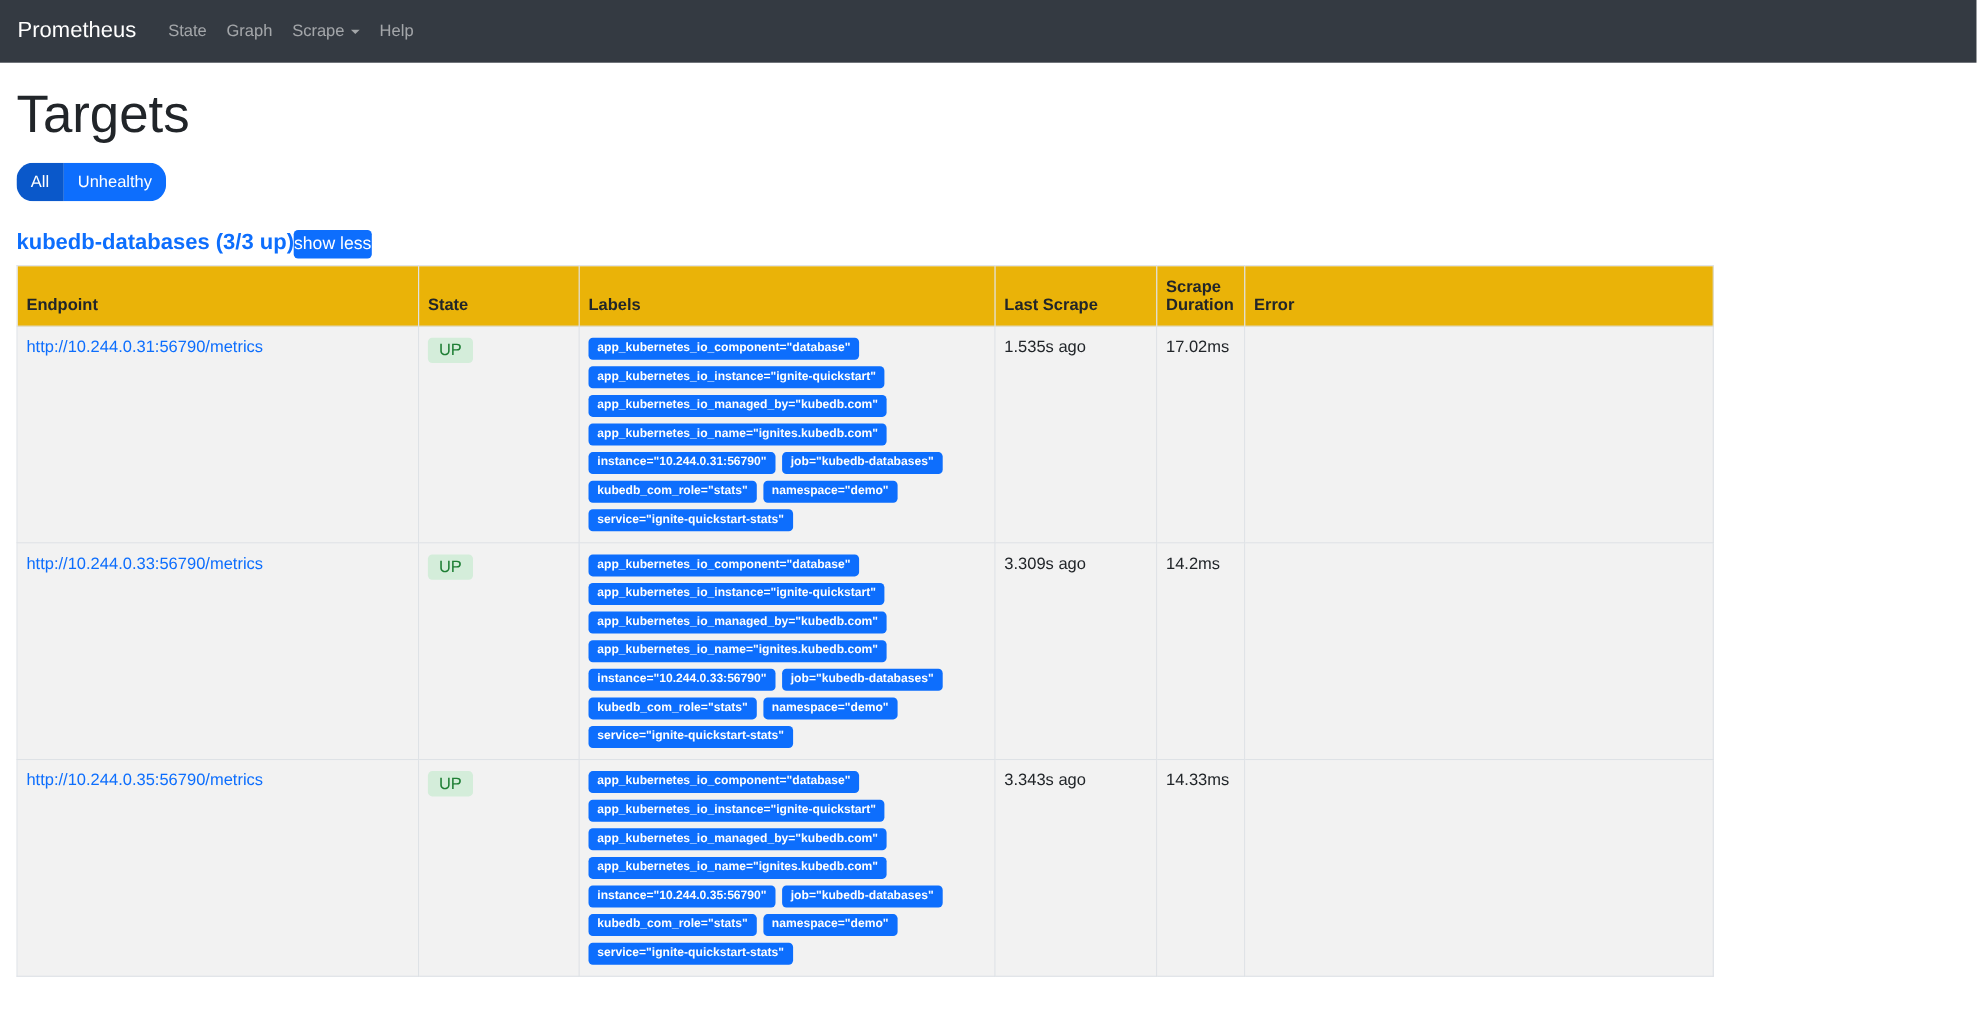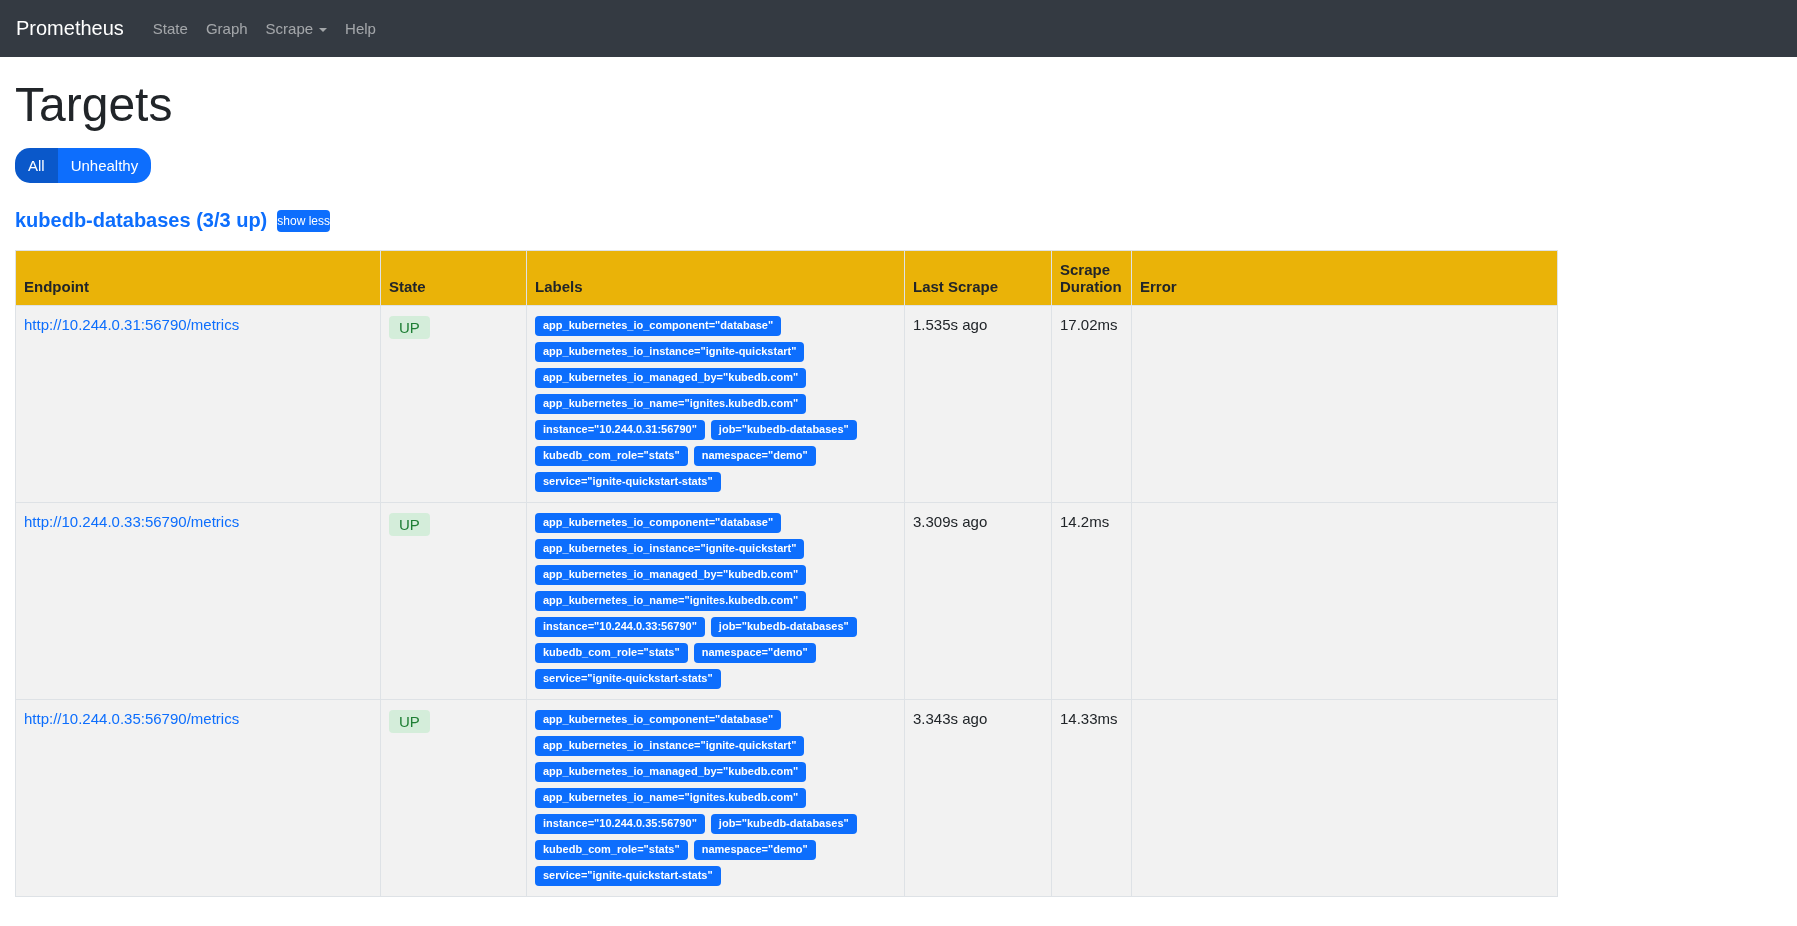--- a/index.html
+++ b/index.html
@@ -63,35 +63,34 @@
     background: var(--primary, #0d6efd);
     font-size: 15px;
     font-family: inherit;
     padding: 9px 13px;
     cursor: pointer;
   }
   .btn.active { background: var(--primary_active, #0a58ca); }
 
   .group-header {
     display: flex;
-    align-items: center;
-    gap: 10px;
-    margin: 4px 0 18px 0;
+    gap: 0;
+    margin: 4px 0 6px 0;
   }
   .group-title {
     color: var(--primary, #0d6efd);
     font-size: 20px;
     font-weight: bold;
     cursor: pointer;
   }
   .btn-small {
     border: none;
     background: var(--primary, #0d6efd);
     color: #fff;
-    font-size: 12px;
+    font-size: 16px;
     font-family: inherit;
     padding: 4px 0;
     border-radius: 4px;
     cursor: pointer;
   }
 
   
   table.targets {
     width: 100%;
     border-collapse: collapse;

